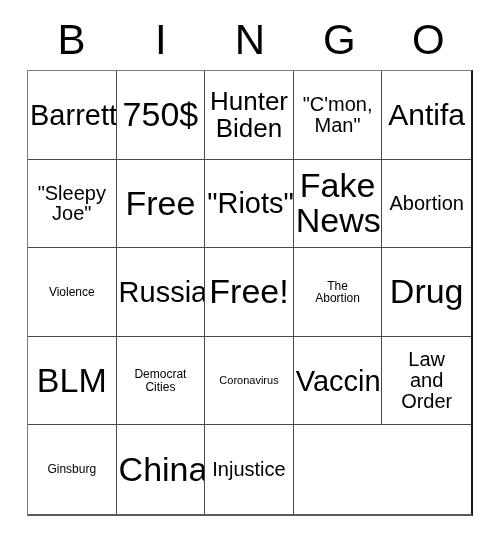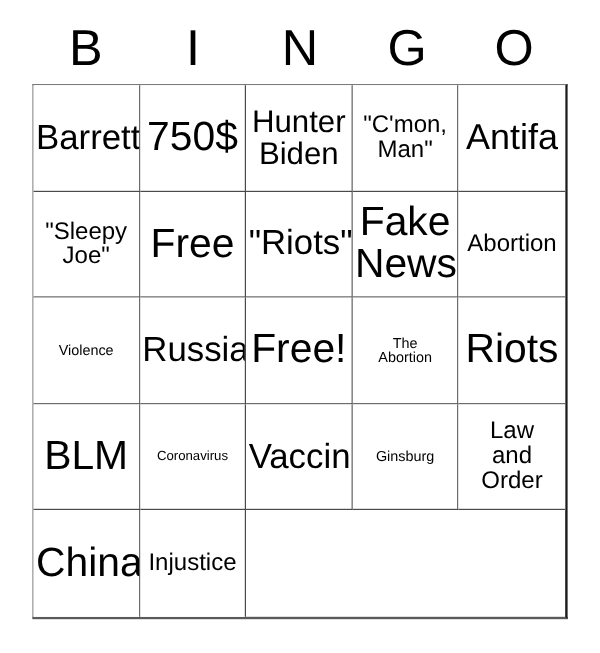--- a/index.html
+++ b/index.html
@@ -154,38 +154,42 @@
         <span class="cell-text">Russia</span>
       </div>
       <div class="cell sz-xxl">
         <span class="cell-text">Free!</span>
       </div>
       <div class="cell sz-xs">
         <span class="cell-text">The
 Abortion</span>
       </div>
       <div class="cell sz-xxl">
-        <span class="cell-text">Riots</span>
+        <span class="cell-text">Drug</span>
       </div>
       <div class="cell sz-xxl">
         <span class="cell-text">BLM</span>
+      </div>
+      <div class="cell sz-xs">
+        <span class="cell-text">Democrat
+Cities</span>
       </div>
       <div class="cell sz-xxs">
         <span class="cell-text">Coronavirus</span>
       </div>
       <div class="cell sz-md">
         <span class="cell-text">Vaccine</span>
       </div>
-      <div class="cell sz-xs">
-        <span class="cell-text">Ginsburg</span>
-      </div>
       <div class="cell sz-sm">
         <span class="cell-text">Law
 and
 Order</span>
+      </div>
+      <div class="cell sz-xs">
+        <span class="cell-text">Ginsburg</span>
       </div>
       <div class="cell sz-xxl">
         <span class="cell-text">China</span>
       </div>
       <div class="cell sz-sm">
         <span class="cell-text">Injustice</span>
       </div>
     </div>
 
 </div>

